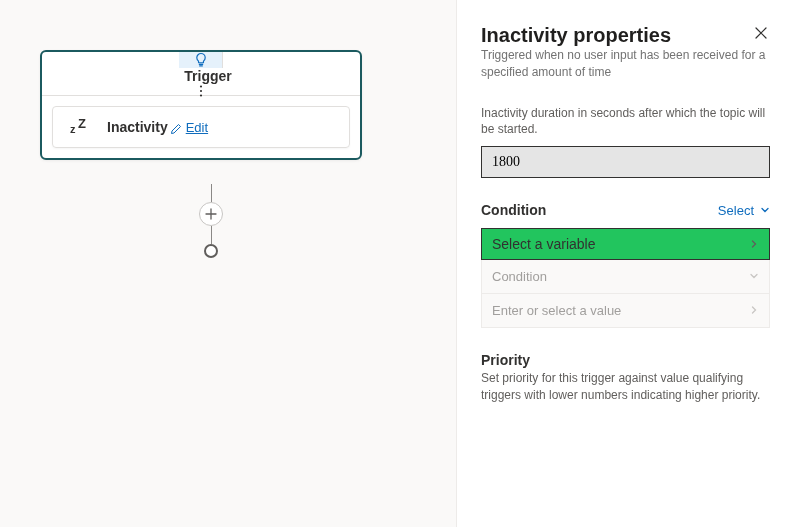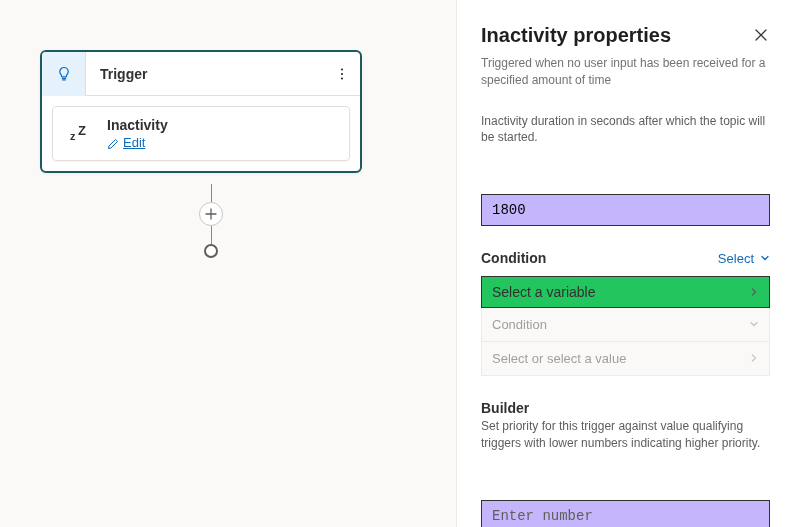--- a/index.html
+++ b/index.html
@@ -25,20 +25,21 @@
       border-radius: 6px;
       background: #ffffff;
       box-shadow: 0 1px 3px rgba(0,0,0,0.06);
       overflow: hidden;
     }
     .node-header {
       display: flex;
       align-items: center;
       height: 44px;
       border-bottom: 1px solid #e1dfdd;
+      flex-direction: column;
     }
     .node-header-iconbox {
       width: 44px;
       height: 44px;
       background: #e5f1fb;
       display: flex;
       align-items: center;
       justify-content: center;
       border-right: 1px solid #e1dfdd;
     }
@@ -70,21 +71,21 @@
       box-shadow: 0 1px 2px rgba(0,0,0,0.04);
     }
     .sub-icon {
       width: 28px;
       display: flex;
       align-items: center;
       justify-content: center;
     }
     .sub-content {
       display: flex;
-      flex-direction: column;
+      flex-direction: row;
       gap: 2px;
     }
     .sub-title {
       font-weight: 600;
       font-size: 14px;
     }
     .edit-link {
       color: #0f6cbd;
       text-decoration: underline;
       font-size: 13px;
@@ -131,22 +132,22 @@
     .panel {
       width: 338px;
       border-left: 1px solid #edebe9;
       background: #ffffff;
       padding: 24px 24px 24px 24px;
       overflow-y: auto;
     }
     .panel-header {
       display: flex;
       justify-content: space-between;
-      align-items: flex-end;
-      margin-bottom: 8px;
+      align-items: flex-start;
+      margin-bottom: 0;
     }
     .panel-title {
       font-size: 20px;
       font-weight: 600;
       color: #201f1e;
     }
     .close-btn {
       cursor: pointer;
       padding: 2px;
       color: #323130;
@@ -182,24 +183,23 @@
       font-size: 12px;
       color: #605e5c;
       line-height: 1.4;
       margin-bottom: 8px;
     }
     .text-input {
       width: 100%;
       border: 1px solid #323130;
       padding: 7px 10px;
       font-size: 14px;
-      font-family: Liberation Mono, monospace;
+      font-family: Liberation Serif, serif;
       outline: none;
-      background: #c4b5fd;
-      margin-top: 40px;
+      background: #e5e5e5;
     }
     .text-input::placeholder {
       color: #605e5c;
     }
     .select-row {
       width: 100%;
       border: 1px solid #323130;
       padding: 7px 10px;
       font-size: 14px;
       display: flex;
@@ -318,29 +318,28 @@
     </div>
     <div class="disabled-row">
       <span>Condition</span>
       <span class="chev-dis">
         <svg width="10" height="10" viewBox="0 0 10 10">
             <path d="M2 3.5l3 3 3-3" stroke="#c8c6c4" stroke-width="1.3" fill="none" stroke-linecap="round"></path>
           </svg>
       </span>
     </div>
     <div class="disabled-row">
-      <span>Select or select a value</span>
+      <span>Enter or select a value</span>
       <span class="chev-dis">
         <svg width="10" height="10" viewBox="0 0 10 10">
             <path d="M3.5 2l3 3-3 3" stroke="#c8c6c4" stroke-width="1.3" fill="none" stroke-linecap="round"></path>
           </svg>
       </span>
     </div>
   </div>
 
   <div class="section">
     <div class="section-header">
-      <div class="section-title">Builder</div>
+      <div class="section-title">Priority</div>
     </div>
     <div class="section-help">Set priority for this trigger against value qualifying triggers with lower numbers indicating higher priority.</div>
-    <input class="text-input" type="text" placeholder="Enter number" style="">
   </div>
 </div>
 
 </body></html>

